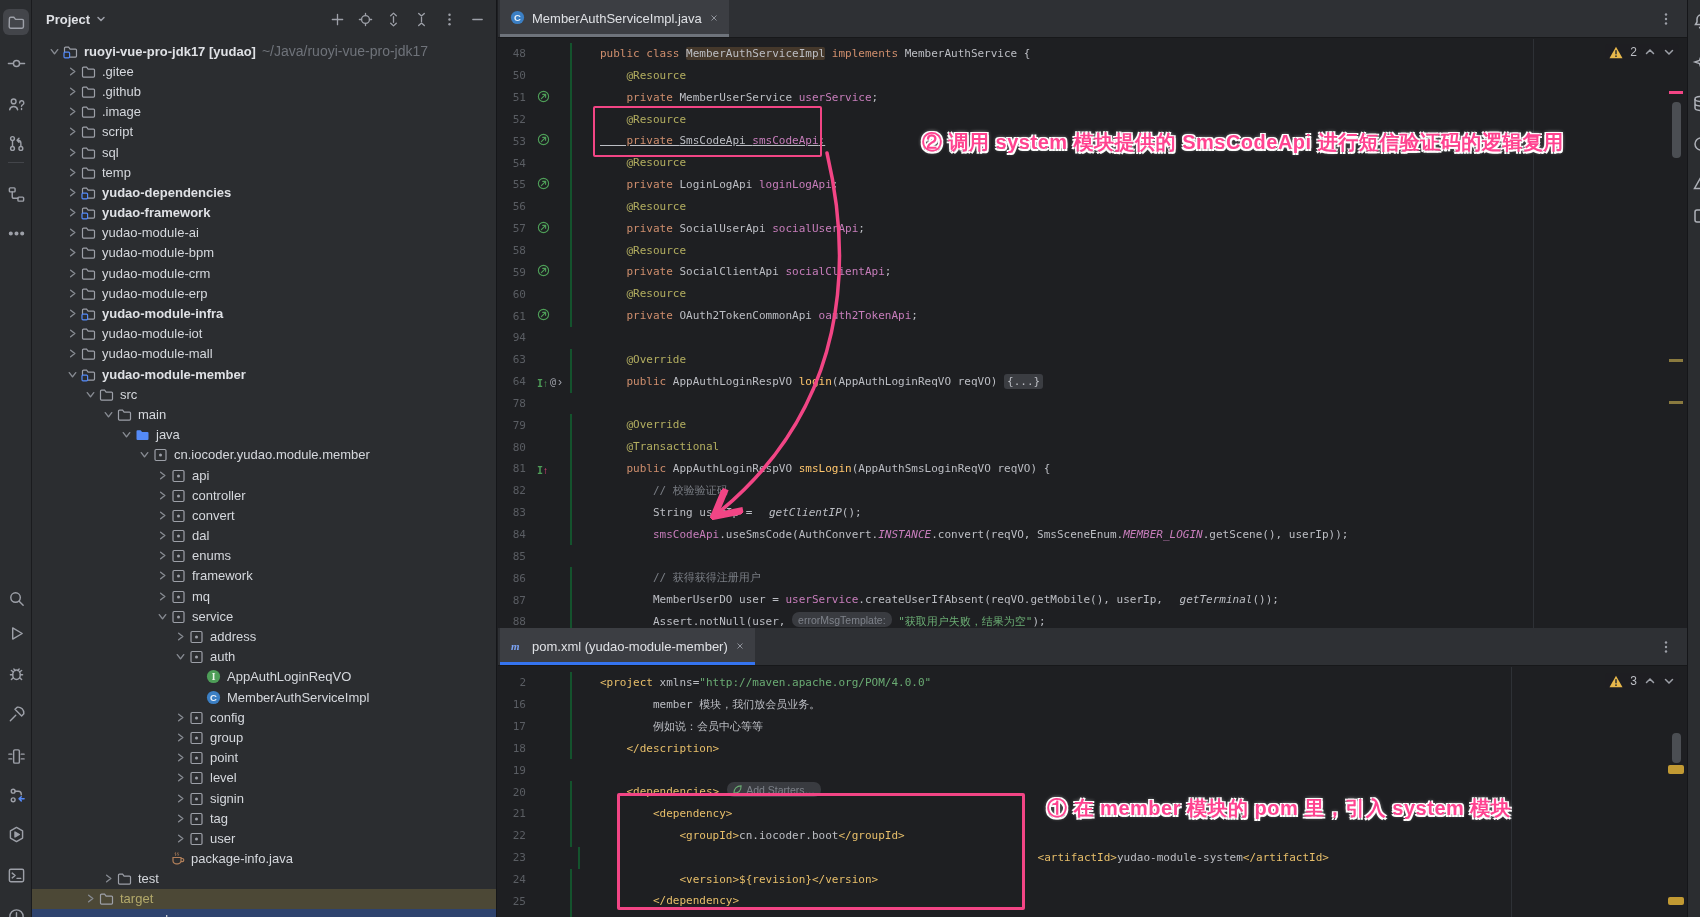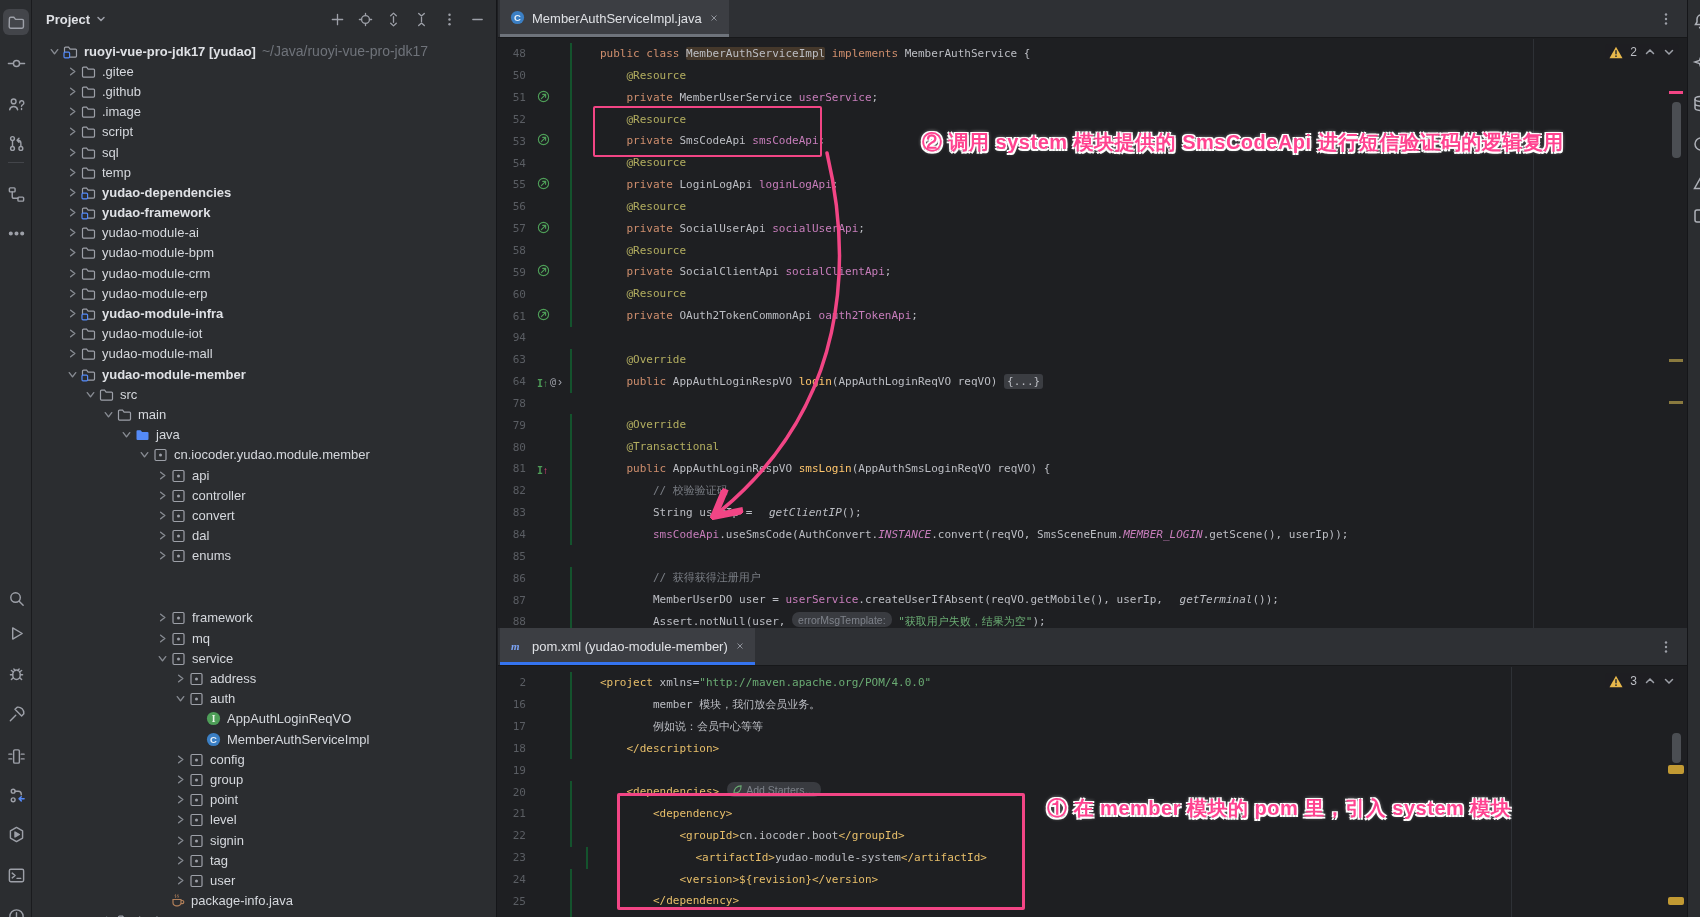--- a/index.html
+++ b/index.html
@@ -563,21 +563,21 @@
           </svg>
         </span>
         <span class="ticon">
           <svg width="15" height="15" viewBox="0 0 15 15">
             <rect x="2" y="2.5" width="11" height="11" rx="1.2" stroke="#9DA0A8" fill="none" stroke-width="1.2"></rect>
             <circle cx="7.5" cy="8" r="1.5" fill="#9DA0A8"></circle>
           </svg>
         </span>
         <span class="lbl">enums</span>
       </div>
-      <div class="trow" style="padding-left: 122px; margin-top: 42px;">
+      <div class="trow" style="padding-left: 122px;">
         <span class="chev">
           <svg width="13" height="13" viewBox="0 0 14 14">
             <path d="M5 3.5 l4.5 3.5 L5 10.5"></path>
           </svg>
         </span>
         <span class="ticon">
           <svg width="15" height="15" viewBox="0 0 15 15">
             <rect x="2" y="2.5" width="11" height="11" rx="1.2" stroke="#9DA0A8" fill="none" stroke-width="1.2"></rect>
             <circle cx="7.5" cy="8" r="1.5" fill="#9DA0A8"></circle>
           </svg>
@@ -850,21 +850,21 @@
         <pre class="code" style="margin: 0px;"><span class="a">    @Resource</span></pre>
       </div>
       <div class="row">
         <span class="ln">53</span>
         <span class="gut">
           <span><svg width="13" height="13" viewBox="0 0 14 14">
               <circle cx="7" cy="7" r="5.5" fill="none" stroke="#4E9E58" stroke-width="1.2"></circle>
               <path d="M4.7 9.3 L9.3 4.7 M9.3 4.7 H6.1 M9.3 4.7 V7.9" stroke="#4E9E58" stroke-width="1.2" fill="none" stroke-linecap="round"></path>
             </svg></span>
         </span>
-        <pre class="code" style="margin: 0px;"><span class="k">    private </span><span class="d">SmsCodeApi </span><span class="f">smsCodeApi</span><span class="d">;</span></pre>
+        <pre class="code" style="margin: 0px; text-decoration: underline;"><span class="k">    private </span><span class="d">SmsCodeApi </span><span class="f">smsCodeApi</span><span class="d">;</span></pre>
       </div>
       <div class="row">
         <span class="ln">54</span>
         <span class="gut"></span>
         <pre class="code" style="margin: 0px;"><span class="a">    @Resource</span></pre>
       </div>
       <div class="row">
         <span class="ln">55</span>
         <span class="gut">
           <span><svg width="13" height="13" viewBox="0 0 14 14">
@@ -1055,21 +1055,21 @@
         <pre class="code" style="margin: 0px;"><span class="t">        &lt;dependency&gt;</span></pre>
       </div>
       <div class="row">
         <span class="ln">22</span>
         <span class="gut"></span>
         <pre class="code" style="margin: 0px;"><span class="t">            &lt;groupId&gt;</span><span class="d">cn.iocoder.boot</span><span class="t">&lt;/groupId&gt;</span></pre>
       </div>
       <div class="row">
         <span class="ln">23</span>
         <span class="gut"></span>
-        <pre class="code" style="margin: 16px;"><span class="t">            &lt;artifactId&gt;</span><span class="d">yudao-module-system</span><span class="t">&lt;/artifactId&gt;</span></pre>
+        <pre class="code" style="margin: 8px; text-align: center;"><span class="t">            &lt;artifactId&gt;</span><span class="d">yudao-module-system</span><span class="t">&lt;/artifactId&gt;</span></pre>
       </div>
       <div class="row">
         <span class="ln">24</span>
         <span class="gut"></span>
         <pre class="code" style="margin: 0px;"><span class="t">            &lt;version&gt;</span><span class="t">${revision}</span><span class="t">&lt;/version&gt;</span></pre>
       </div>
       <div class="row">
         <span class="ln">25</span>
         <span class="gut"></span>
         <pre class="code" style="margin: 0px;"><span class="t">        &lt;/dependency&gt;</span></pre>

